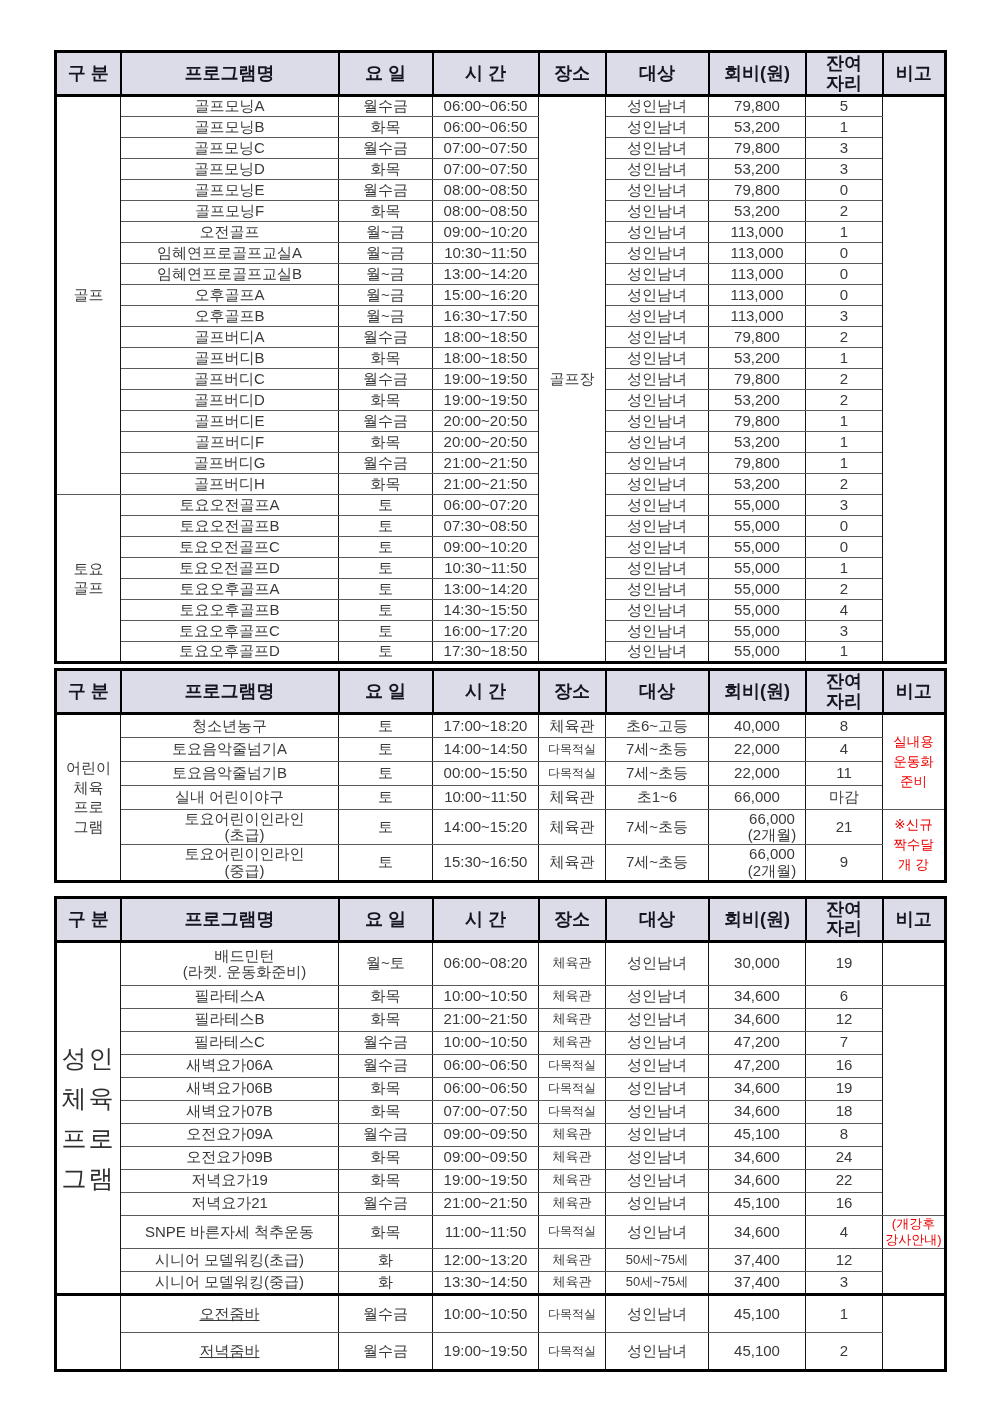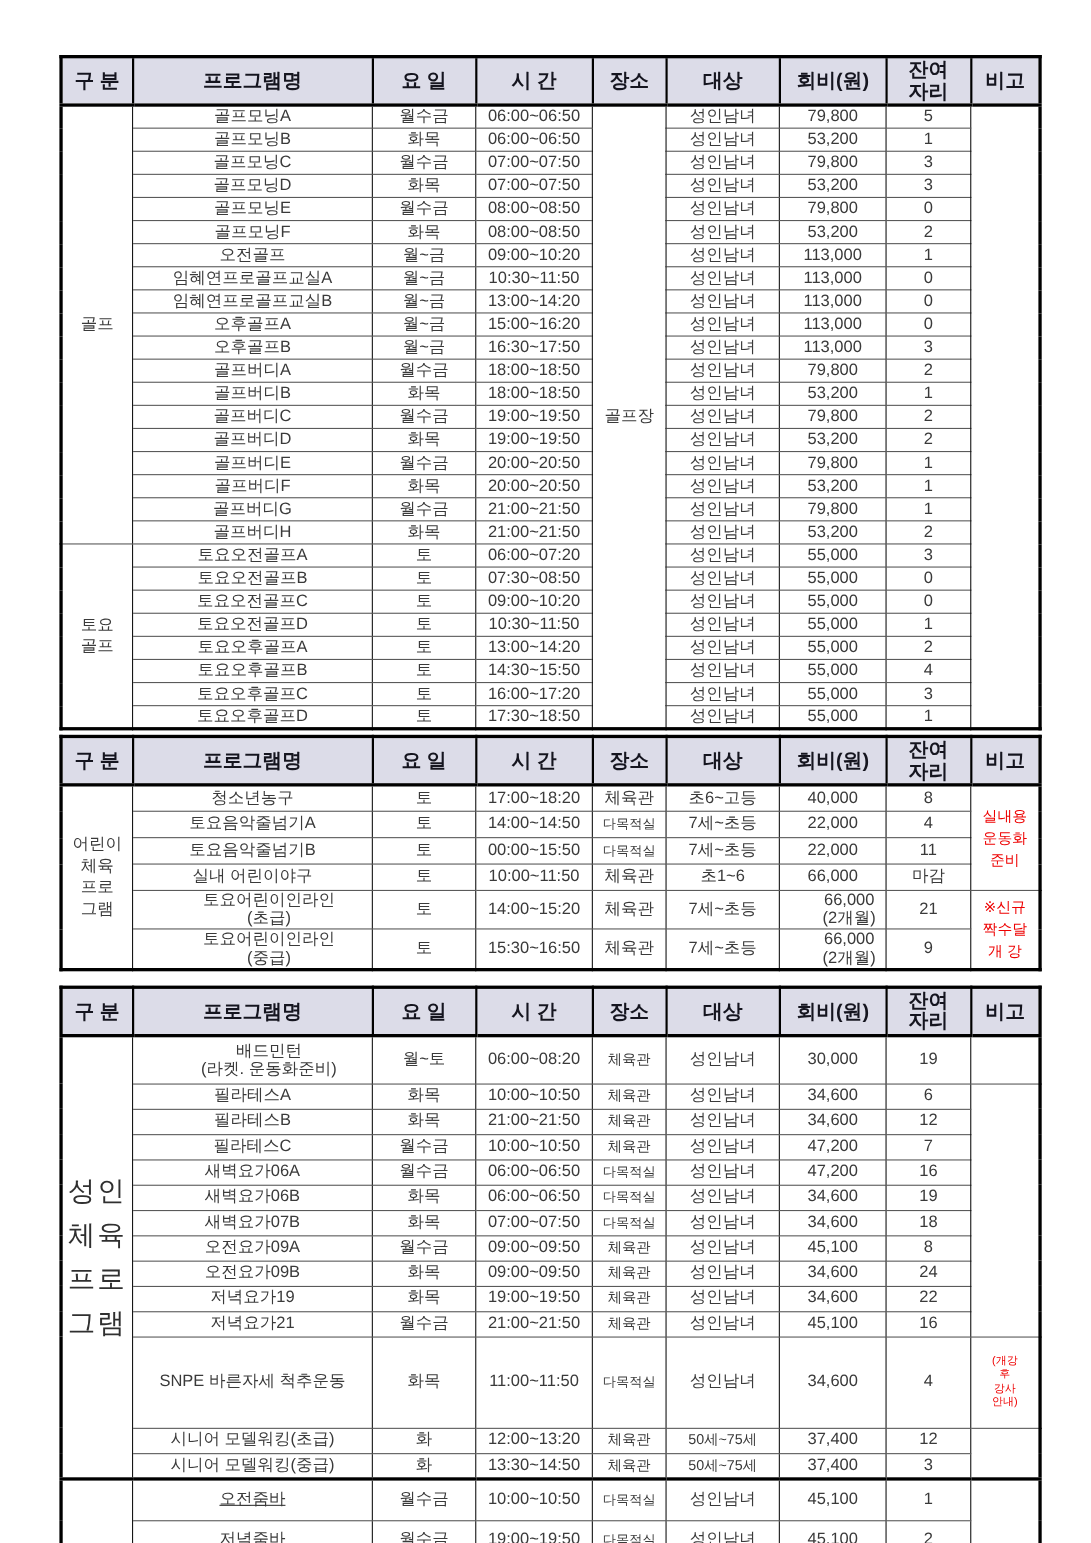--- a/index.html
+++ b/index.html
@@ -42,21 +42,21 @@
   col.c6{width:97px;}  col.c7{width:77px;}  col.c8{width:63px;}
 
   
   td.label   { font-size:15px; }
   td.label2  { font-size:15px; line-height:1.3; }
   td.biglabel{ font-size:25px; line-height:1.6; letter-spacing:2px; color:#303030; }
   td.small   { font-size:12px;margin-left:33px; }
   td.smaller { font-size:13px; }
   td.two     { line-height:1.08;padding-left:32px; }
   td.red     { color:#ee0000; font-size:13.5px; line-height:1.5; }
-  td.rednote { color:#ee0000; font-size:10px; line-height:1.25; padding:16px; }
+  td.rednote { color:#ee0000; font-size:13px; line-height:1.25; padding:0; }
   td.sep     { border-top:3px solid #000; }
   td.h44     { height:44px; }
   td.midrow  { height:27px; }
   td.zrow    { height:38px;text-decoration:underline; }
 </style>
 </head>
 <body>
 
 <div class="wrap">
   <table class="sched t1">

